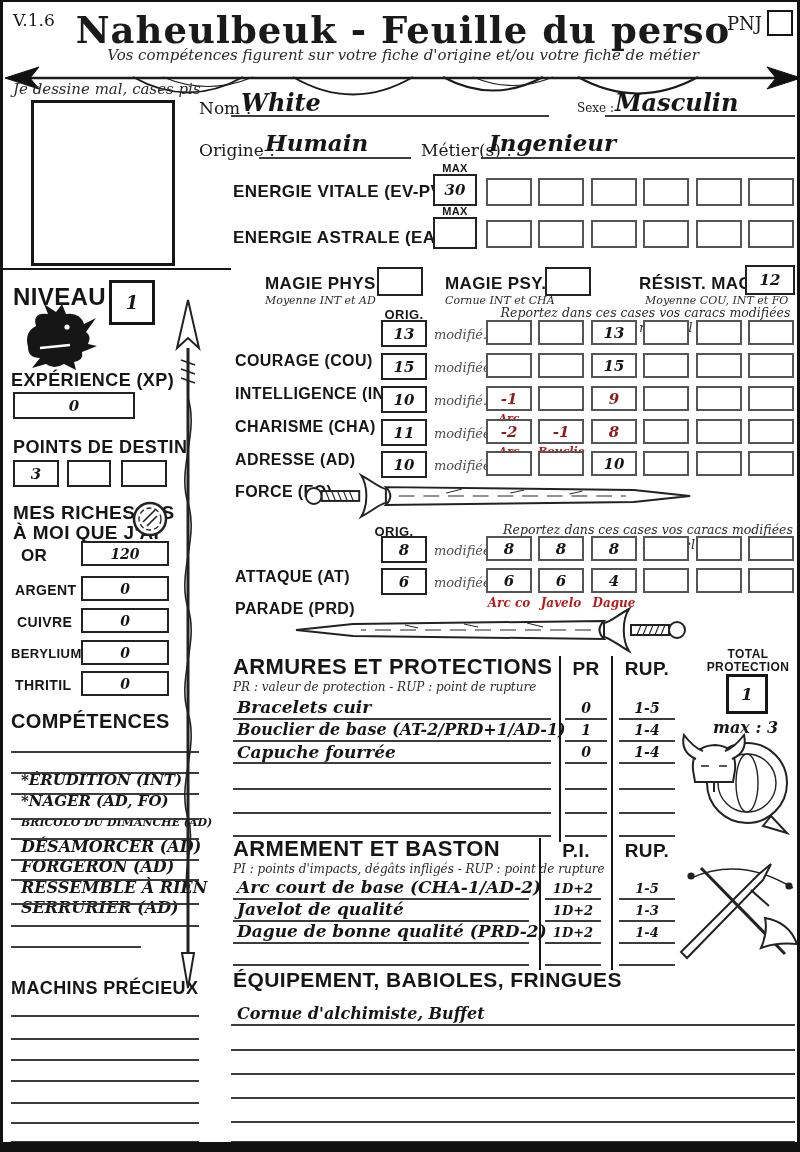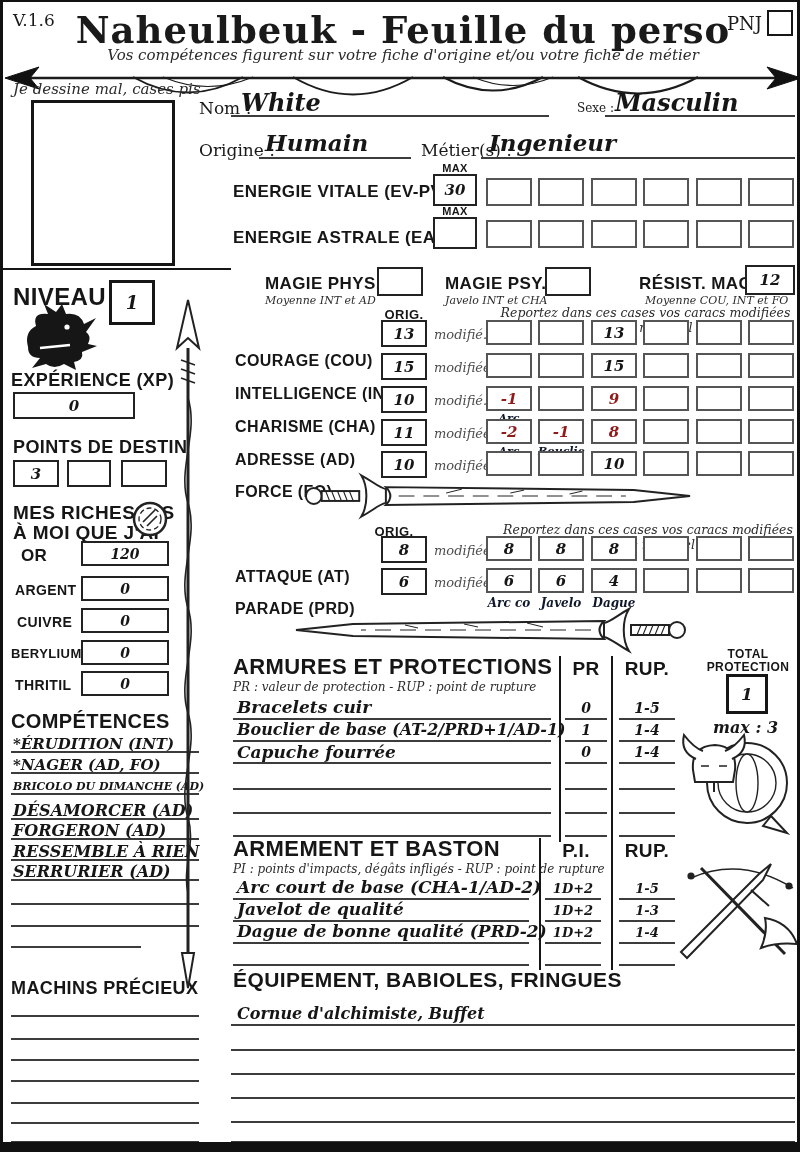--- a/index.html
+++ b/index.html
@@ -16,24 +16,24 @@
   .bx.dark{border:2px solid #222;}
   .bx.thick{border:3px solid #161616;}
   .ul{position:absolute;border-bottom:2px solid #3c3c3c;}
   .vbar{position:absolute;width:2px;background:#161616;}
   .cx0{left:483px}.cx1{left:535px}.cx2{left:588px}.cx3{left:640px}.cx4{left:693px}.cx5{left:745px}
   .sbx{top:0;width:46px;height:25px;font-size:15px;}
   .row{position:absolute;left:0;width:800px;height:40px;}
   .statlabel{position:absolute;left:232px;top:4px;font-size:16px;margin-top:28px;}
   .obx{position:absolute;left:378px;top:0;width:46px;height:27px;font-size:15px;}
   .modif{position:absolute;left:431px;top:7px;font-size:13px;color:#4d4d4d;}
-  .bxlab{position:absolute;top:26px;font-size:11px;font-family:"DejaVu Serif",serif;font-style:italic;font-weight:700;color:#0f172a;width:46px;text-align:center;}
+  .bxlab{position:absolute;top:26px;font-size:11px;font-family:"DejaVu Serif",serif;font-style:italic;font-weight:700;color:#b91c1c;width:46px;text-align:center;}
   .moneylab{font-size:15px;}
   .skline{position:absolute;left:8px;width:188px;border-bottom:2px solid #3c3c3c;}
-  .sktext{position:absolute;left:10px;font-size:15px;white-space:nowrap;}
+  .sktext{position:absolute;left:18px;font-size:15px;white-space:nowrap;margin-top:36px;}
   svg{position:absolute;overflow:visible;}
 </style>
 </head>
 <body>
 
 <div class="page">
 
   <div class="abs serf" style="left:10px;top:8px;font-size:17px;">V.1.6</div>
   <div class="abs serf" style="left:0;top:6px;width:800px;text-align:center;font-size:37px;font-weight:700;letter-spacing:1px;">Naheulbeuk - Feuille du perso</div>
   <div class="abs serf" style="left:724px;top:11px;font-size:18px;">PNJ</div>
@@ -186,21 +186,21 @@
 
   <div class="abs deco" style="left:262px;top:272px;font-size:17px;">MAGIE PHYS.</div>
   <div class="bx dark" style="left:374px;top:265px;width:46px;height:29px;">
       <span class="hand"></span>
     </div>
   <div class="abs cal" style="left:262px;top:292px;font-size:11px;">Moyenne INT et AD</div>
   <div class="abs deco" style="left:442px;top:272px;font-size:17px;">MAGIE PSY.</div>
   <div class="bx dark" style="left:542px;top:265px;width:46px;height:29px;">
       <span class="hand"></span>
     </div>
-  <div class="abs cal" style="left:442px;top:292px;font-size:11px;">Javelo INT et CHA</div>
+  <div class="abs cal" style="left:442px;top:292px;font-size:11px;">Cornue INT et CHA</div>
   <div class="abs deco" style="left:636px;top:272px;font-size:17px;">RÉSIST. MAGIE</div>
   <div class="bx dark" style="left:742px;top:263px;width:50px;height:30px;font-size:15px;">
       <span class="hand">12</span>
     </div>
   <div class="abs cal" style="left:642px;top:292px;font-size:11px;">Moyenne COU, INT et FO</div>
 
   <div class="abs deco" style="left:378px;top:305px;width:46px;text-align:center;font-size:13px;">ORIG.</div>
   <div class="abs cal" style="left:490px;top:303px;width:305px;text-align:center;font-size:12.5px;">Reportez dans ces cases vos caracs modifiées par le matériel</div>
 
   <div class="row" style="top:318px;">

